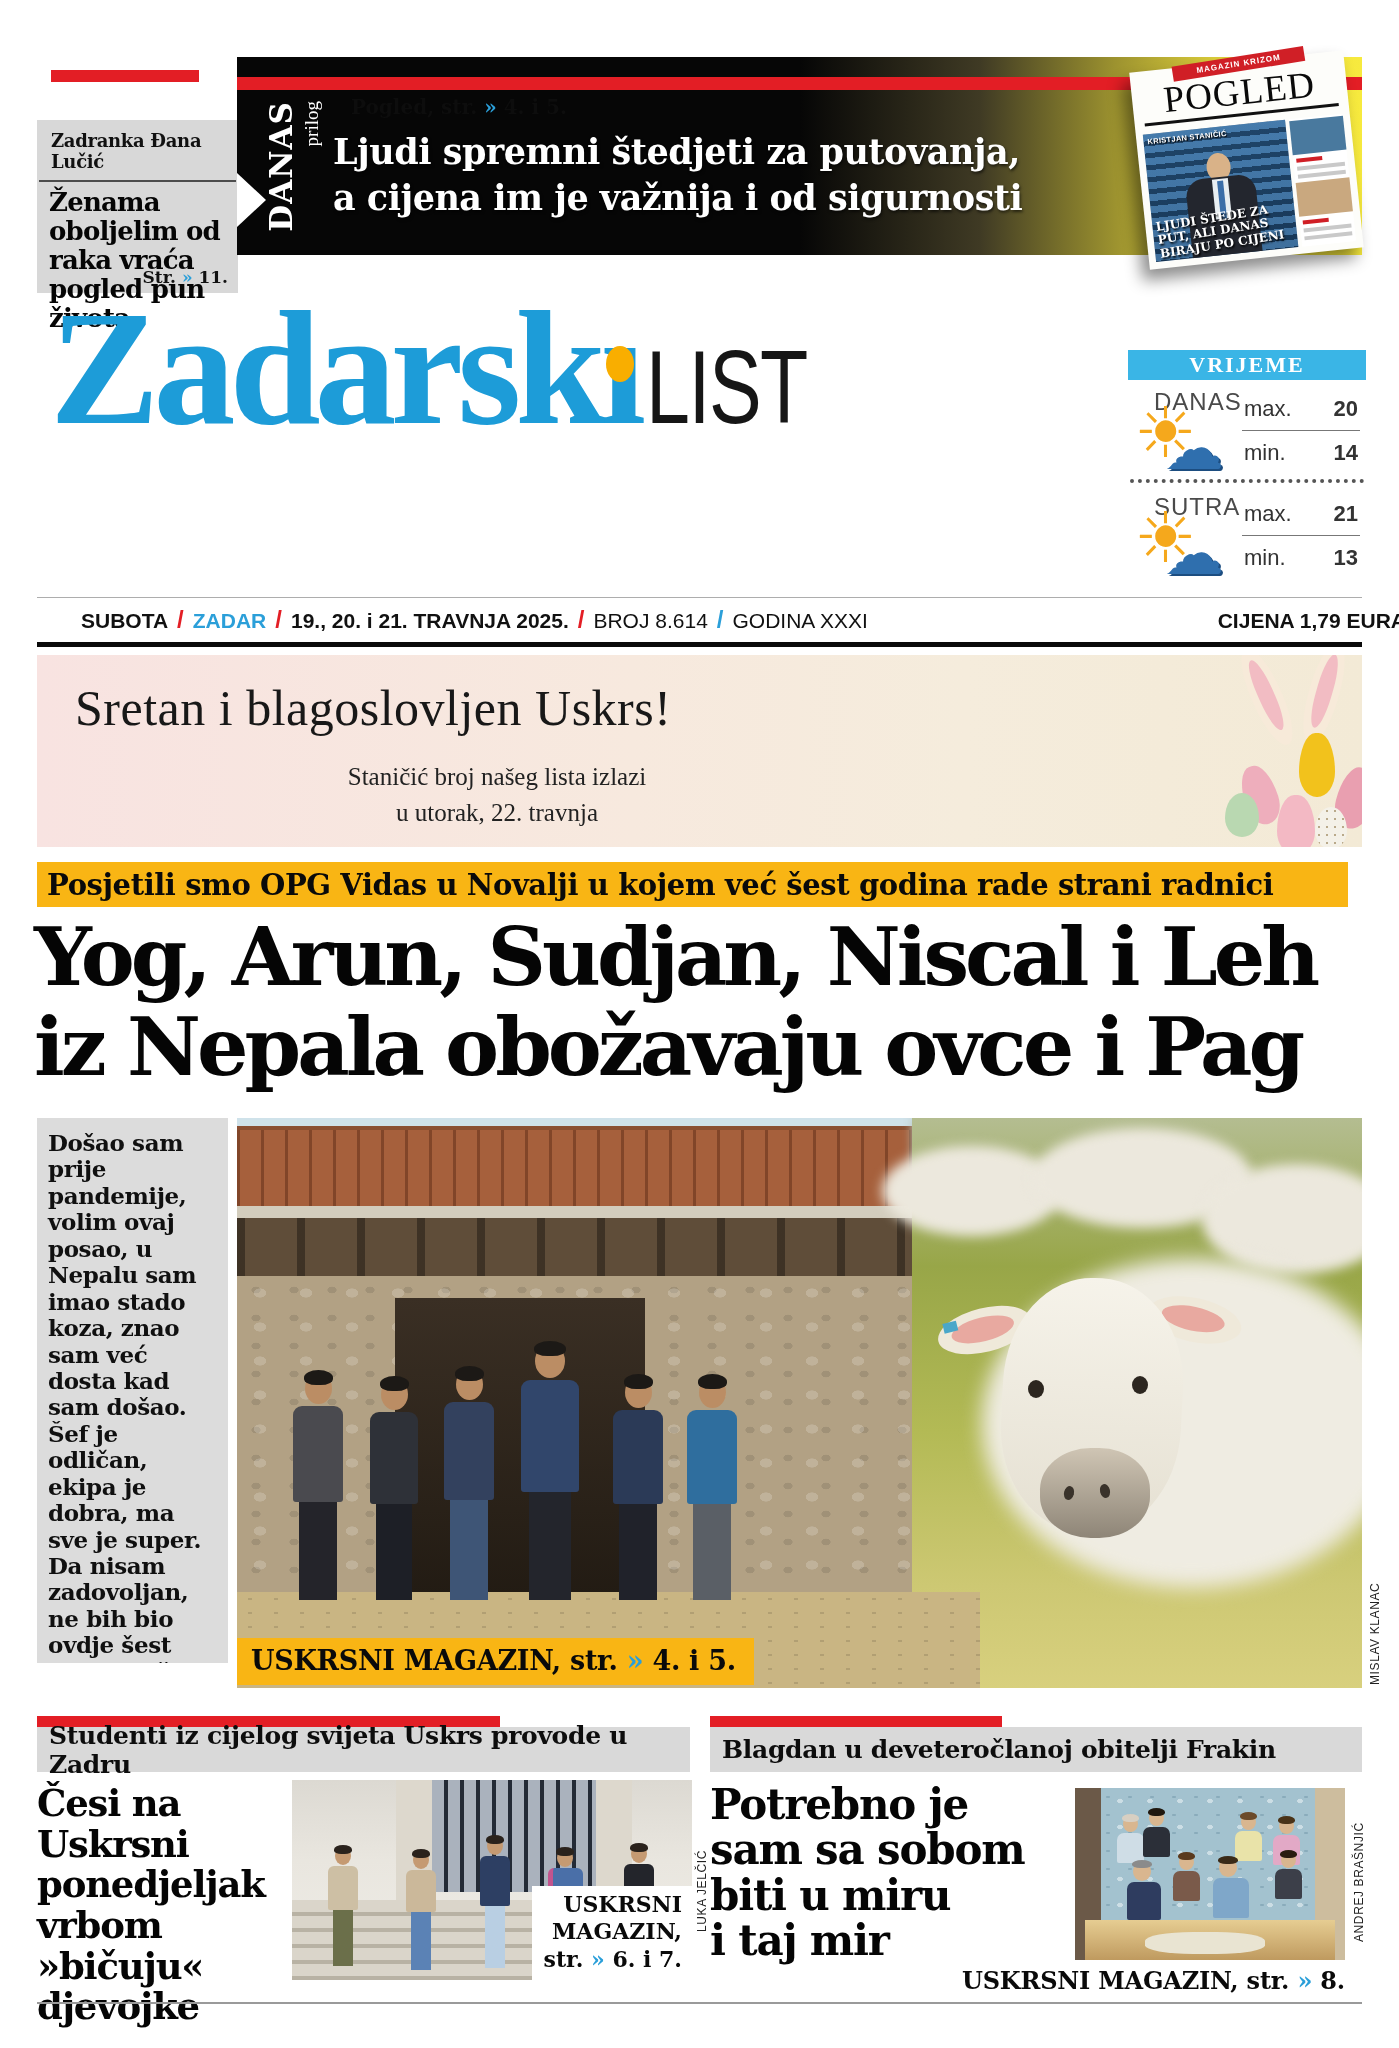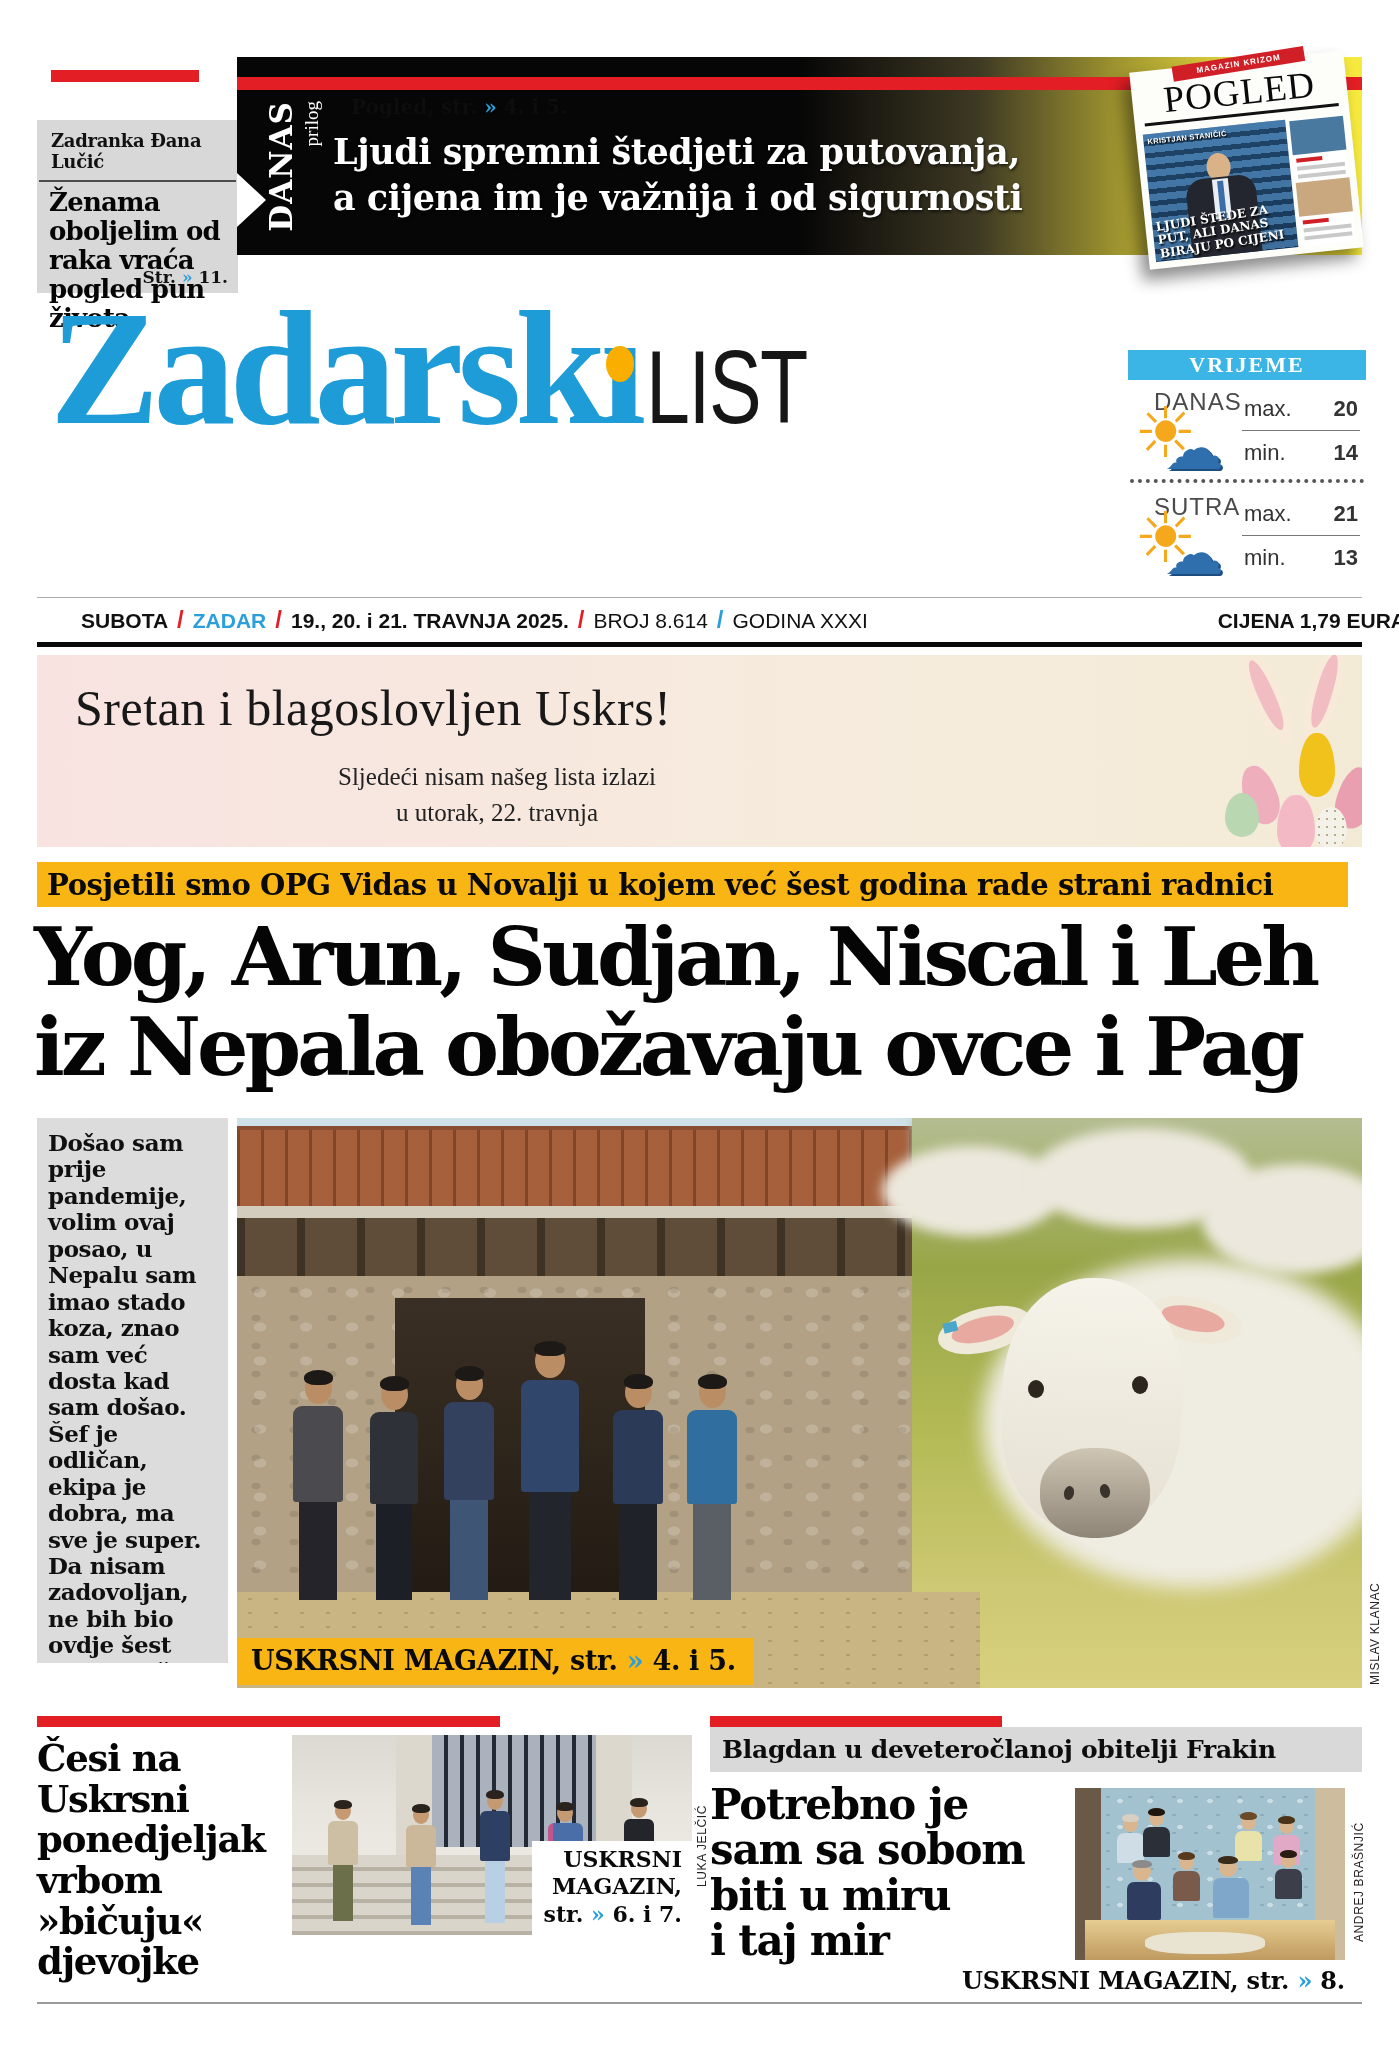--- a/index.html
+++ b/index.html
@@ -326,21 +326,21 @@
     <span class="dl-sep">/</span>
     <span>BROJ 8.614</span>
     <span class="dl-sep b">/</span>
     <span>GODINA XXXI</span>
     <span class="dl-price">CIJENA 1,79 EURA</span>
   </div>
   <div class="abs thick-rule"></div>
 
   <div class="abs easter">
     <div class="e-title">Sretan i blagoslovljen Uskrs!</div>
-    <div class="e-sub l1">Sljedeći nisam našeg lista izlazi</div>
+    <div class="e-sub l1">Staničić broj našeg lista izlazi</div>
     <div class="e-sub l2">u utorak, 22. travnja</div>
     <div>
       <div class="ear" style="left:1215px;top:-10px;transform:rotate(-24deg);"></div>
       <div class="ear" style="left:1272px;top:-14px;transform:rotate(16deg);"></div>
       <div class="tulip" style="left:1262px;top:78px;width:36px;height:64px;background:#f2c21c;"></div>
       <div class="tulip" style="left:1206px;top:110px;width:34px;height:60px;background:#eeaebc;transform:rotate(-18deg);"></div>
       <div class="tulip" style="left:1300px;top:112px;width:36px;height:62px;background:#e99fb0;transform:rotate(14deg);"></div>
       <div class="tulip" style="left:1240px;top:140px;width:38px;height:60px;background:#f3b9c4;"></div>
       <div class="egg" style="left:1188px;top:138px;width:34px;height:44px;background:#b9d8b1;"></div>
       <div class="egg" style="left:1278px;top:152px;width:32px;height:42px;background:#f4f1e8;background-image:radial-gradient(#b9a98a 16%,transparent 18%);background-size:8px 8px;"></div>
@@ -422,20 +422,23 @@
     <div class="mp-caption slab">
       <span>USKRSNI MAGAZIN, str.</span>
       <span class="blue">»</span>
       <span>4. i 5.</span>
     </div>
   </div>
   <div class="abs credit vert" style="left:1368px;top:1545px;height:140px;">MISLAV KLANAC</div>
 
   <div class="abs st-col">
     <div class="red-bar" style="width:463px;"></div>
+    <div class="story-kicker">
+      <span class="slab">Studenti iz cijelog svijeta Uskrs provode u Zadru</span>
+    </div>
     <div style="position:relative;height:230px;">
       <div class="st-head slab">
         <div>Česi na</div>
         <div>Uskrsni</div>
         <div>ponedjeljak</div>
         <div>vrbom</div>
         <div>»bičuju«</div>
         <div>djevojke</div>
       </div>
       <div class="st-photo">

